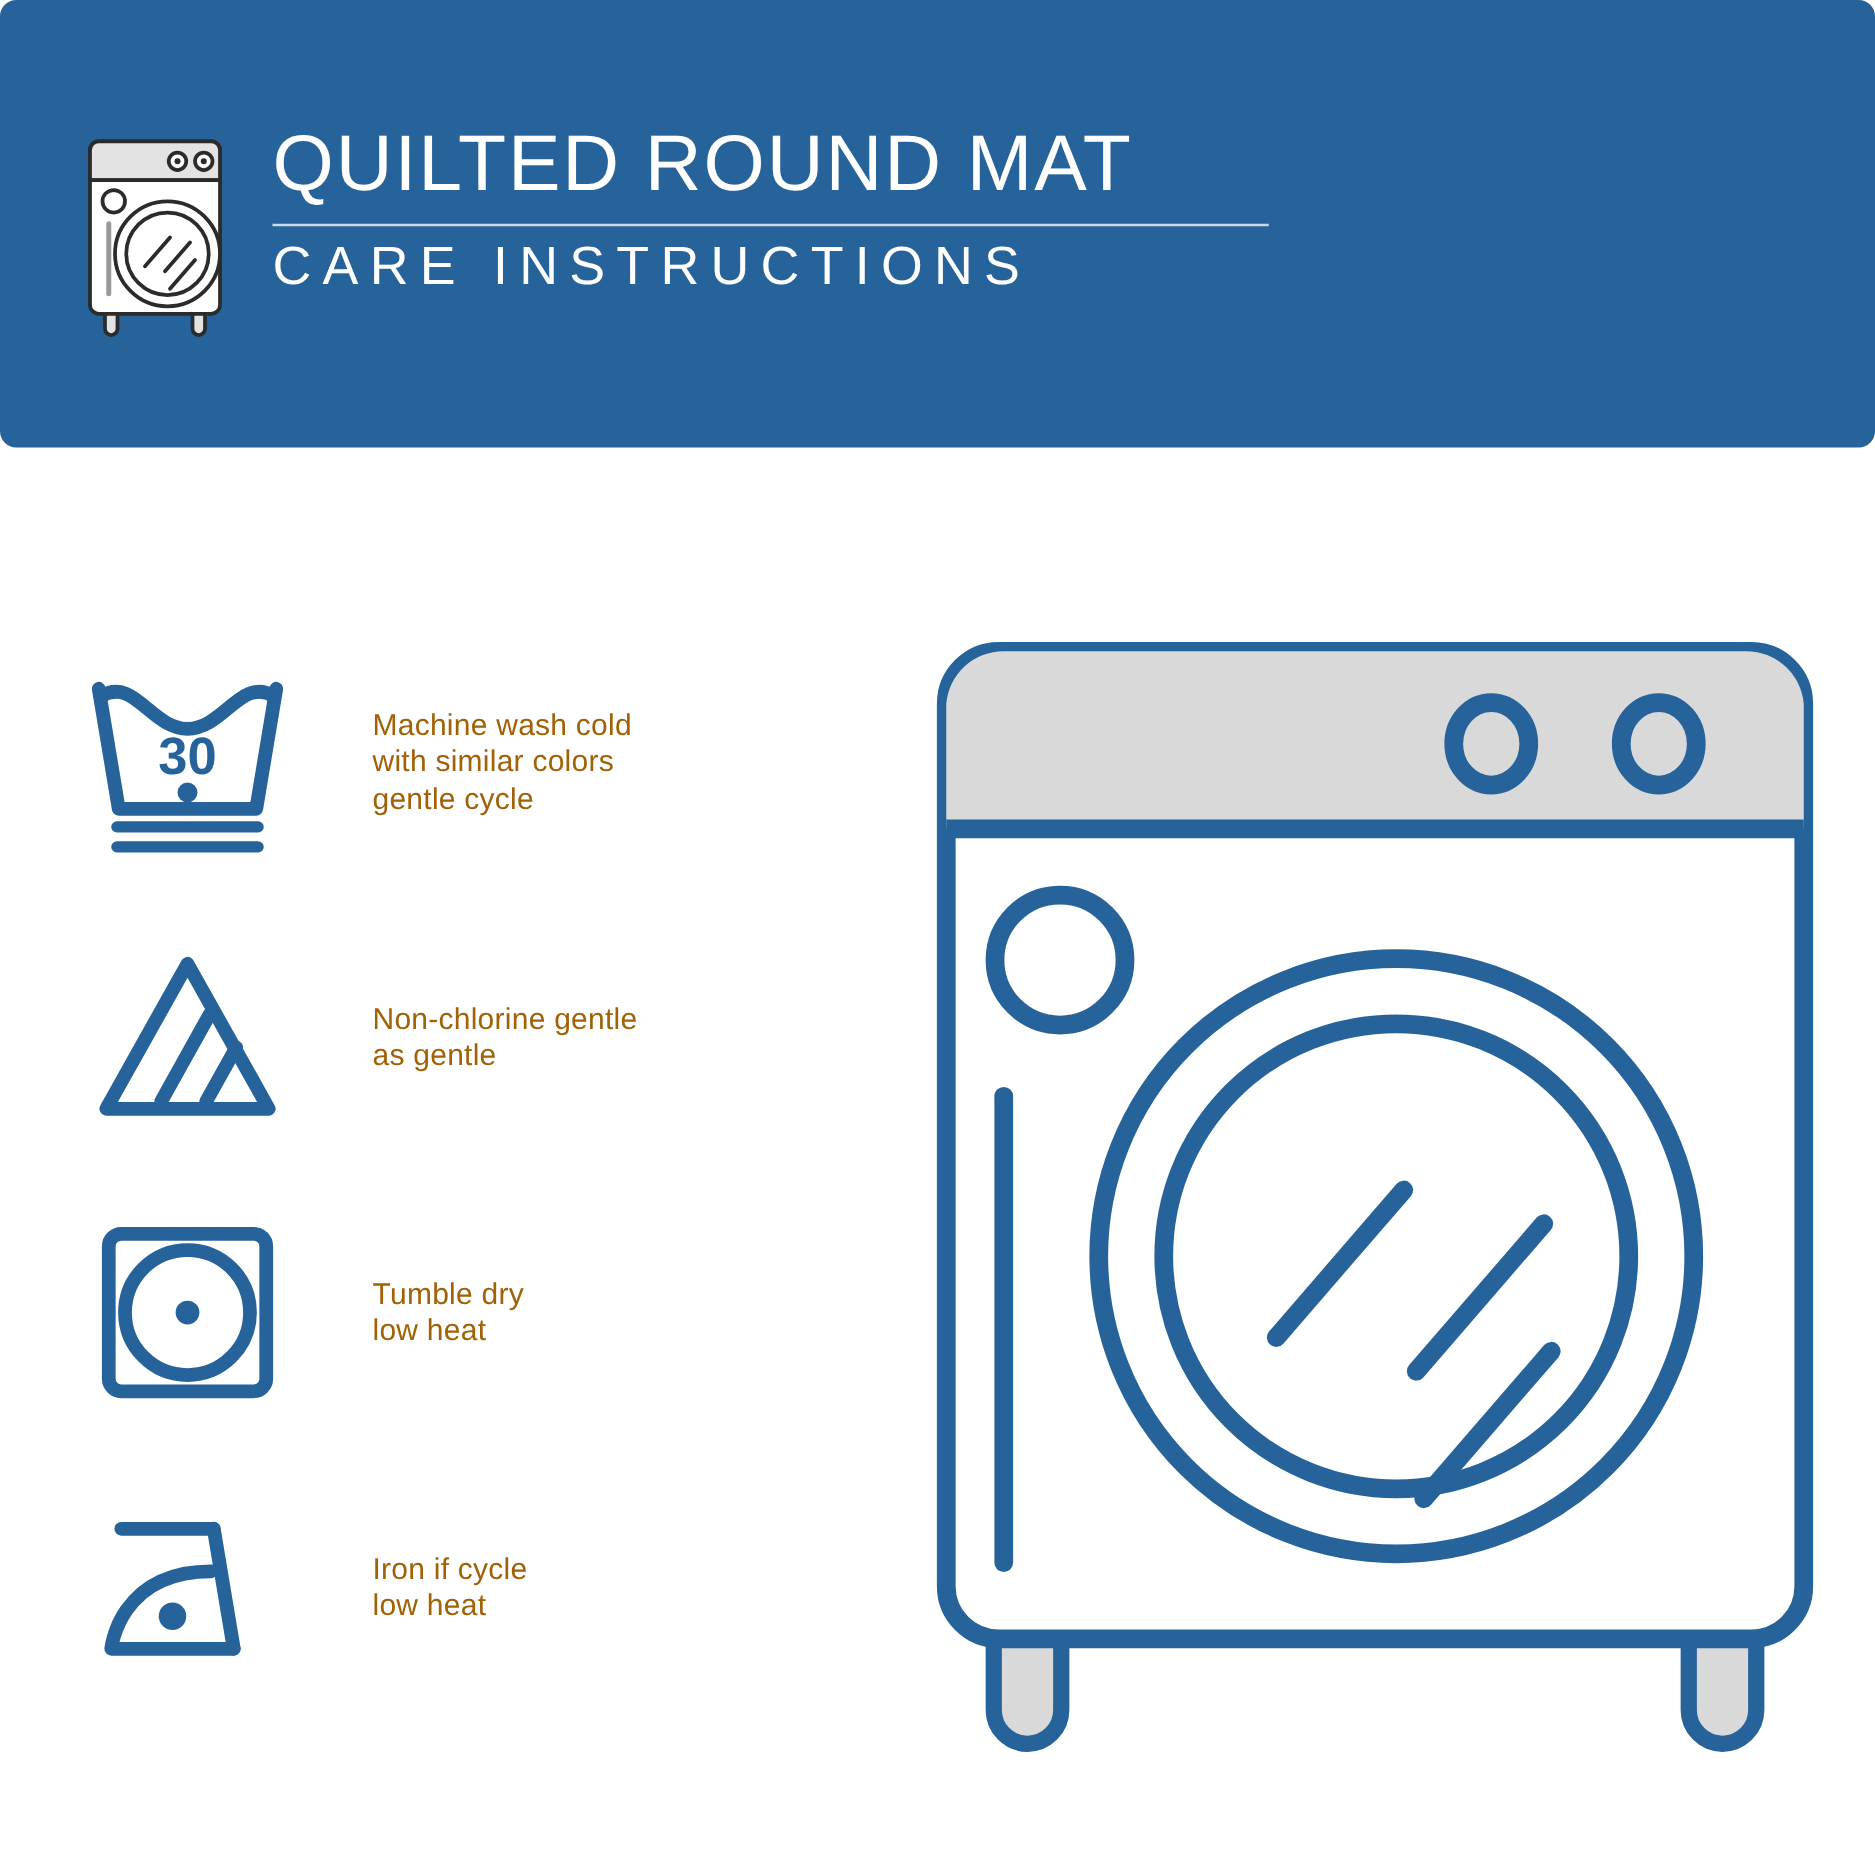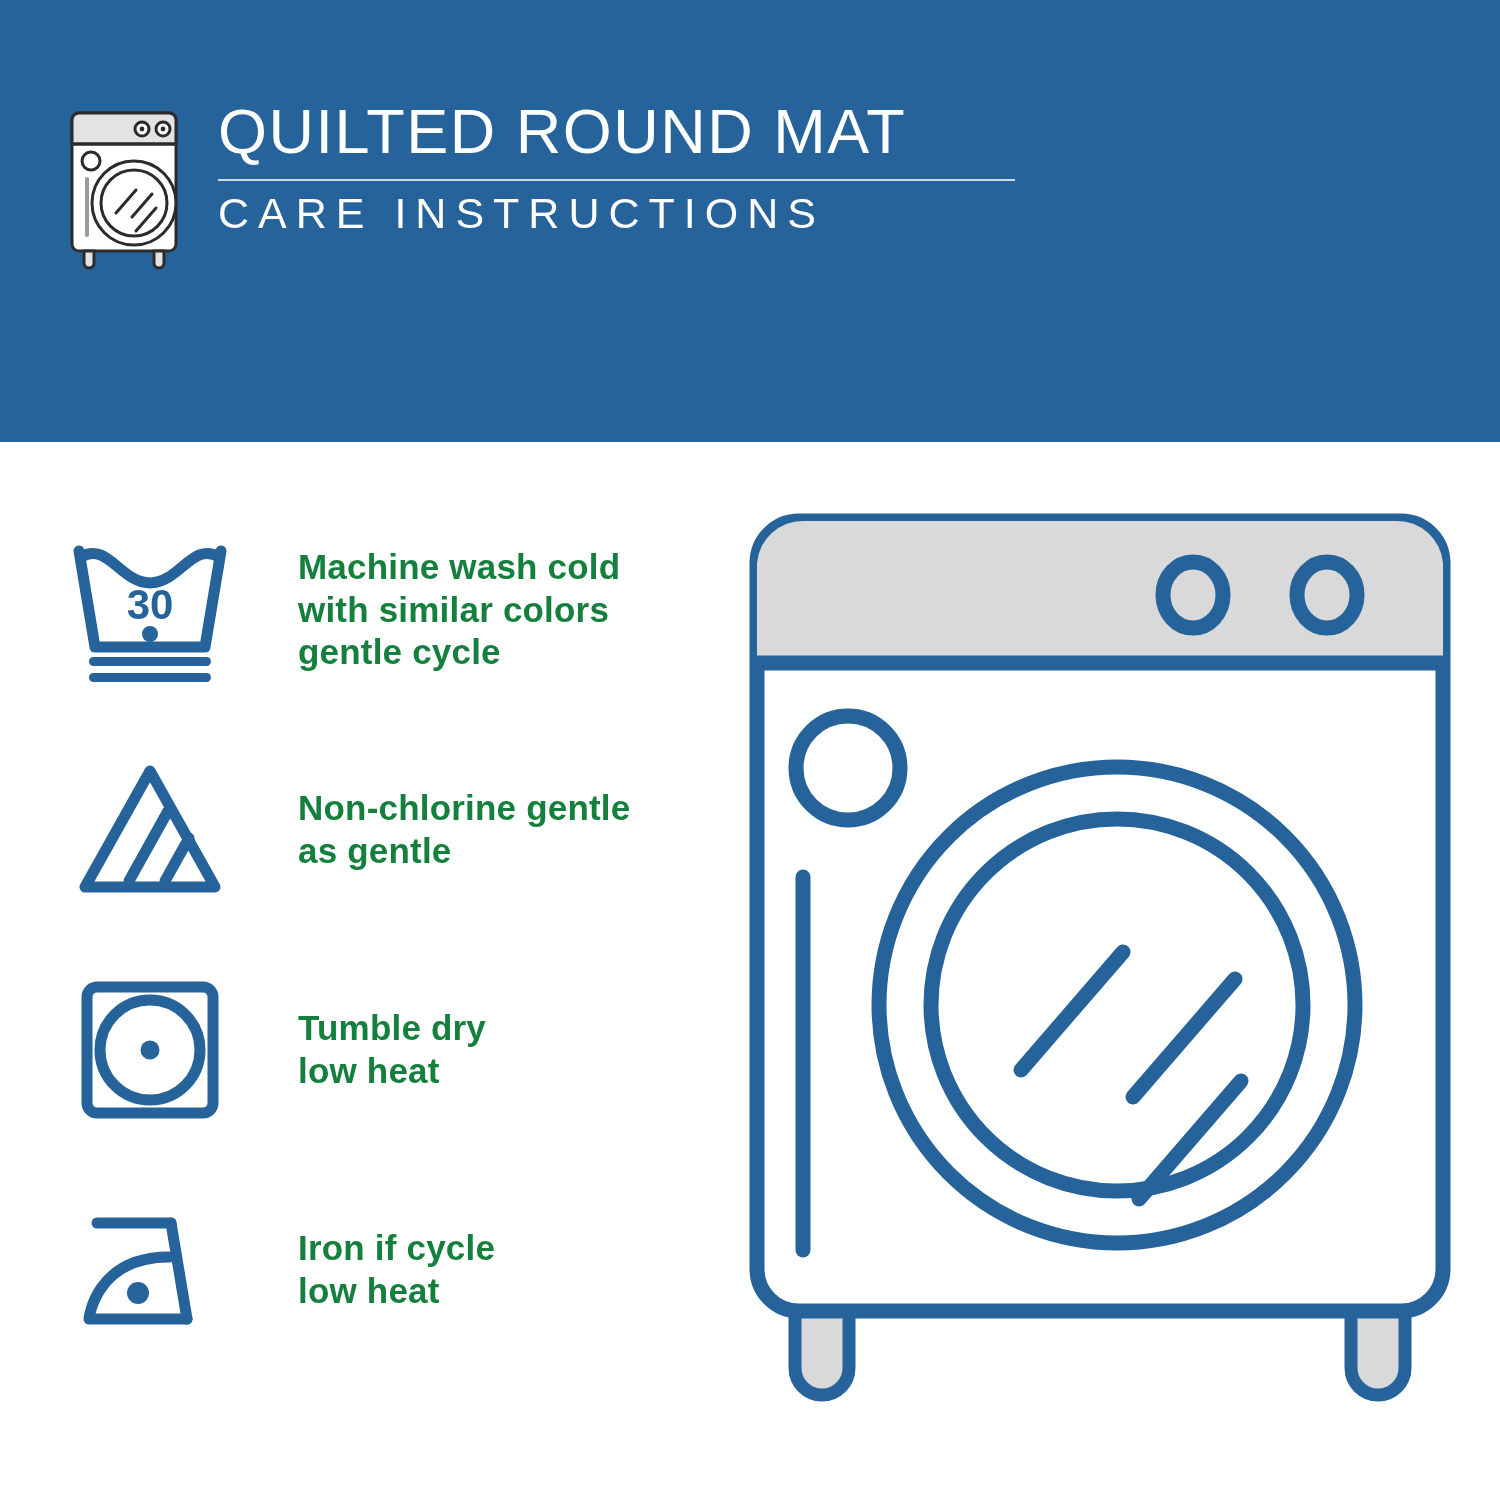--- a/index.html
+++ b/index.html
@@ -6,22 +6,23 @@
   html,body { width:1500px; height:1500px; }
   body {
     background:#ffffff;
     font-family:"Liberation Sans", sans-serif;
     position:relative;
     overflow:hidden;
   }
 
   
   #header {
-    position:absolute; left:0; top:0; width:1500px; height:442px;
+    position:absolute; left:0; top:0; width:1500px; height:358px;
     background:#26639b;
+    border-radius:13px;
   }
   #header-logo {
     position:absolute; left:62px; top:105px; width:130px; height:165px;
   }
   #header-text {
     position:absolute; left:218px; top:100px; width:800px;
   }
   #title-main {
     color:#ffffff;
     font-size:63px;
@@ -50,24 +51,24 @@
   .care-row {
     display:flex; align-items:center;
     height:220px;
   }
   .care-icon {
     width:180px; flex:0 0 180px;
     display:flex; align-items:center; justify-content:center;
   }
   .care-text {
     margin-left:58px;
-    color:#15803d;
-    font-size:35px;
+    color:#a16207;
+    font-size:24px;
     line-height:1.22;
-    font-weight:700;
+    font-weight:400;
     letter-spacing:.2px;
   }
   .care-text .ln { display:block; white-space:nowrap; }
 
   
   #washer {
     position:absolute; left:745px; top:505px; width:710px; height:900px;
   }
 </style>
 </head>

